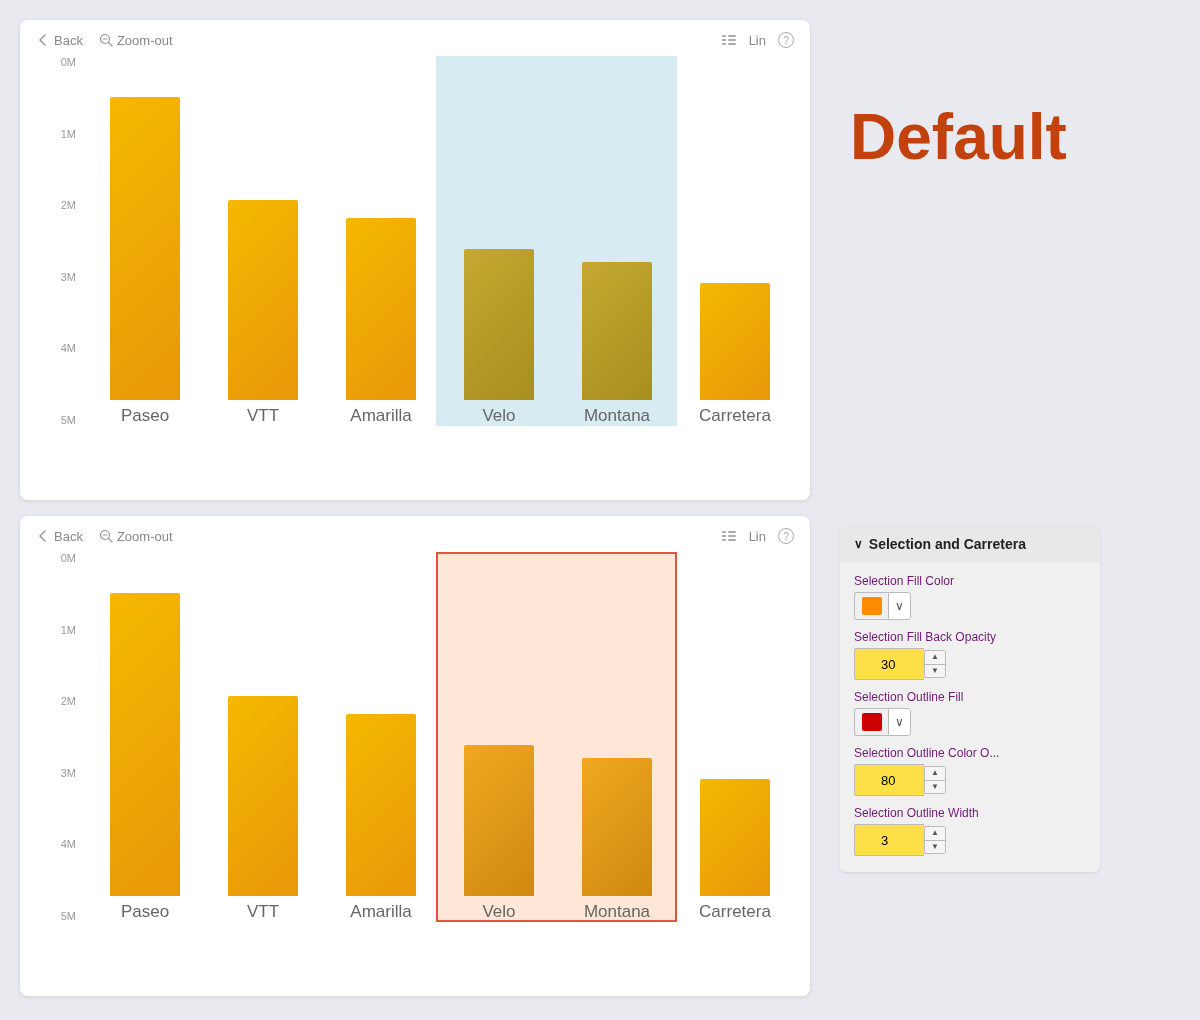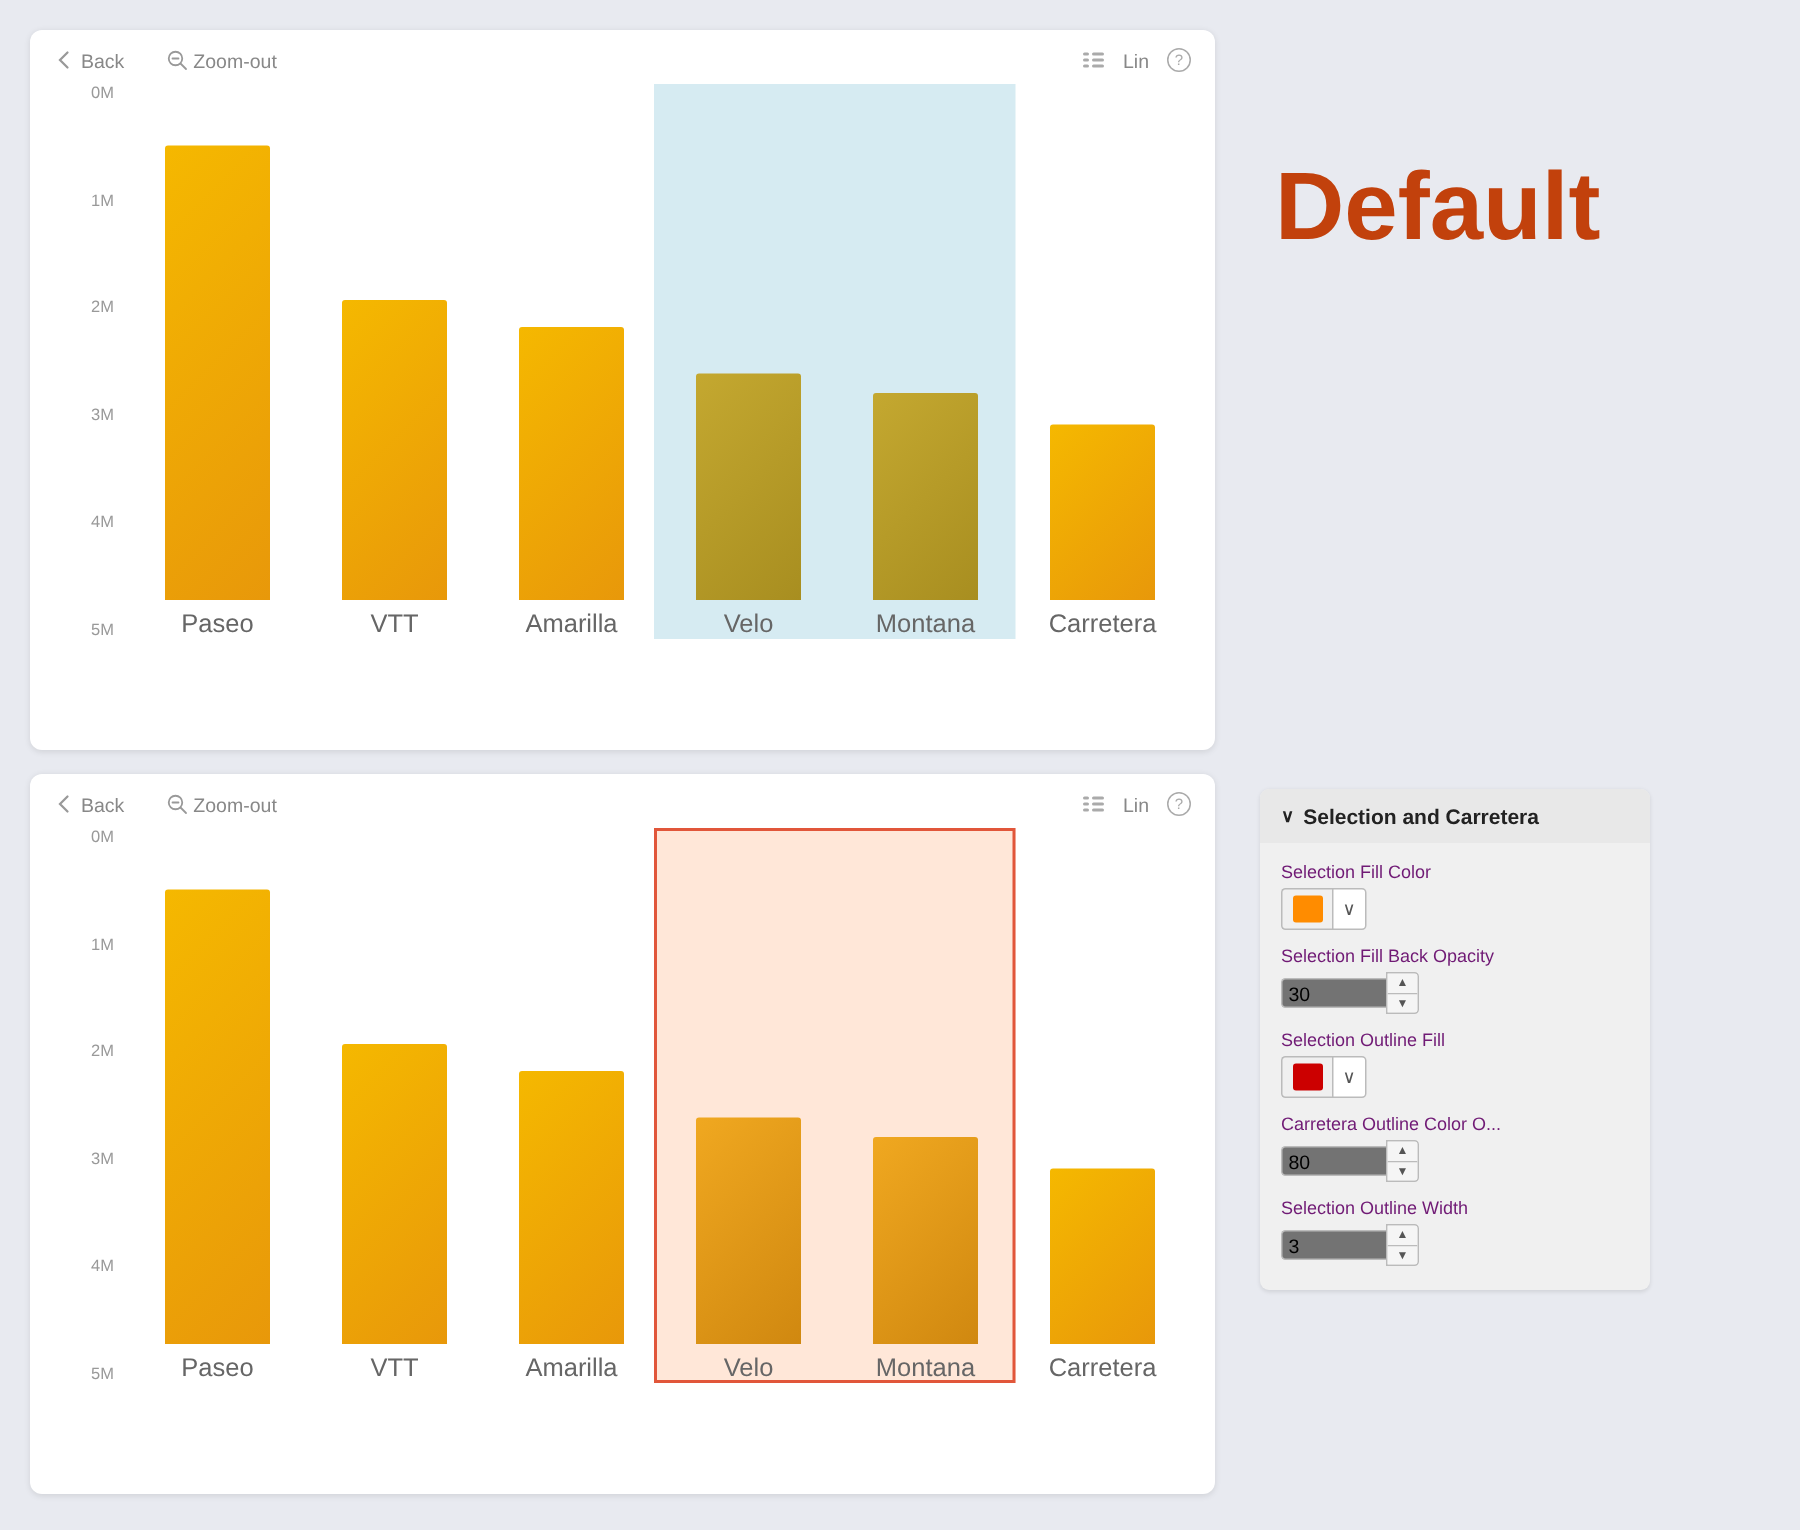--- a/index.html
+++ b/index.html
@@ -32,21 +32,21 @@
 
     .chart-toolbar {
       display: flex;
       justify-content: space-between;
       align-items: center;
       margin-bottom: 8px;
     }
 
     .chart-toolbar-left {
       display: flex;
-      gap: 28px;
+      gap: 16px;
       align-items: center;
     }
 
     .toolbar-btn {
       display: flex;
       align-items: center;
       gap: 4px;
       color: #888;
       font-size: 13px;
       cursor: pointer;
@@ -212,25 +212,25 @@
 
     .number-input-wrap {
       display: flex;
       align-items: center;
     }
 
     .number-input {
       border: 1px solid #bbb;
       border-right: none;
       border-radius: 3px 0 0 3px;
-      padding: 3px 4px;
+      padding: 3px 26px;
       font-size: 13px;
       width: 70px;
-      background: #737373;
-      height: 20px;
+      background: #fde047;
+      height: 32px;
       outline: none;
     }
 
     .spinner-btns {
       display: flex;
       flex-direction: column;
       border: 1px solid #bbb;
       border-radius: 0 3px 3px 0;
       overflow: hidden;
       height: 28px;
@@ -493,21 +493,21 @@
             <div class="color-swatch">
               <div class="color-swatch-inner" style="background:#cc0000;"></div>
             </div>
             <button class="color-dropdown-btn">
               <span>∨</span>
             </button>
           </div>
         </div>
 
         <div>
-          <div class="setting-label">Carretera Outline Color O...</div>
+          <div class="setting-label">Selection Outline Color O...</div>
           <div class="number-input-wrap">
             <input type="text" class="number-input" value="80" style="">
             <div class="spinner-btns">
               <button class="spinner-btn">▲</button>
               <button class="spinner-btn">▼</button>
             </div>
           </div>
         </div>
 
         <div>

